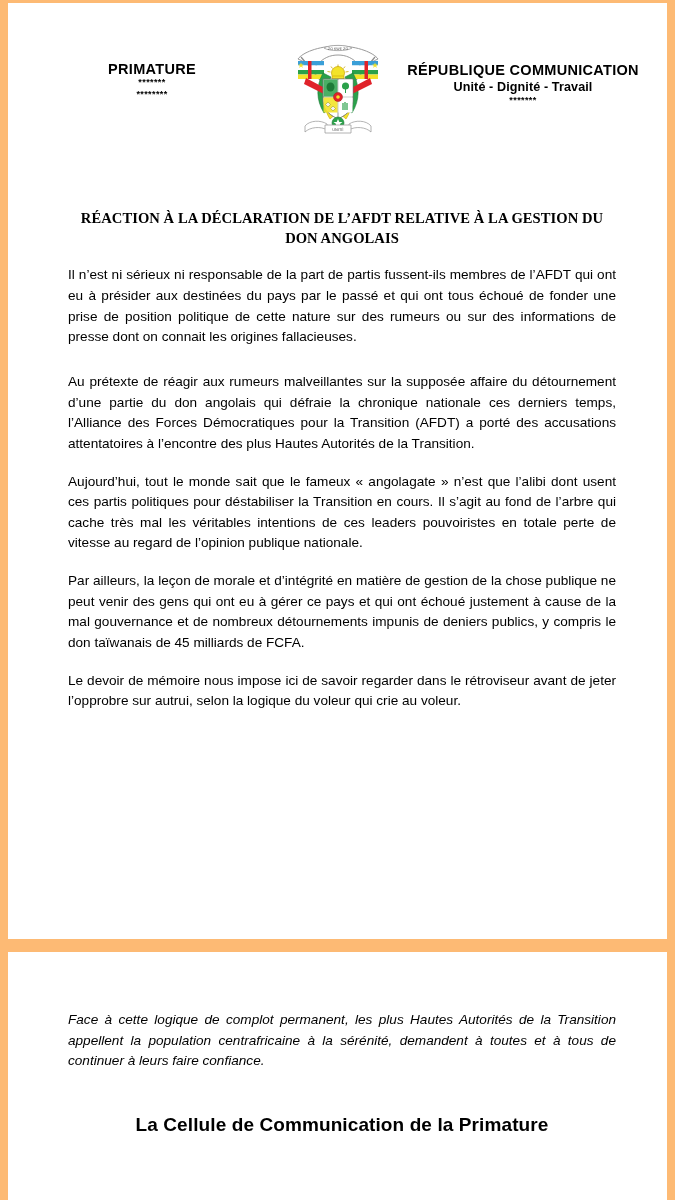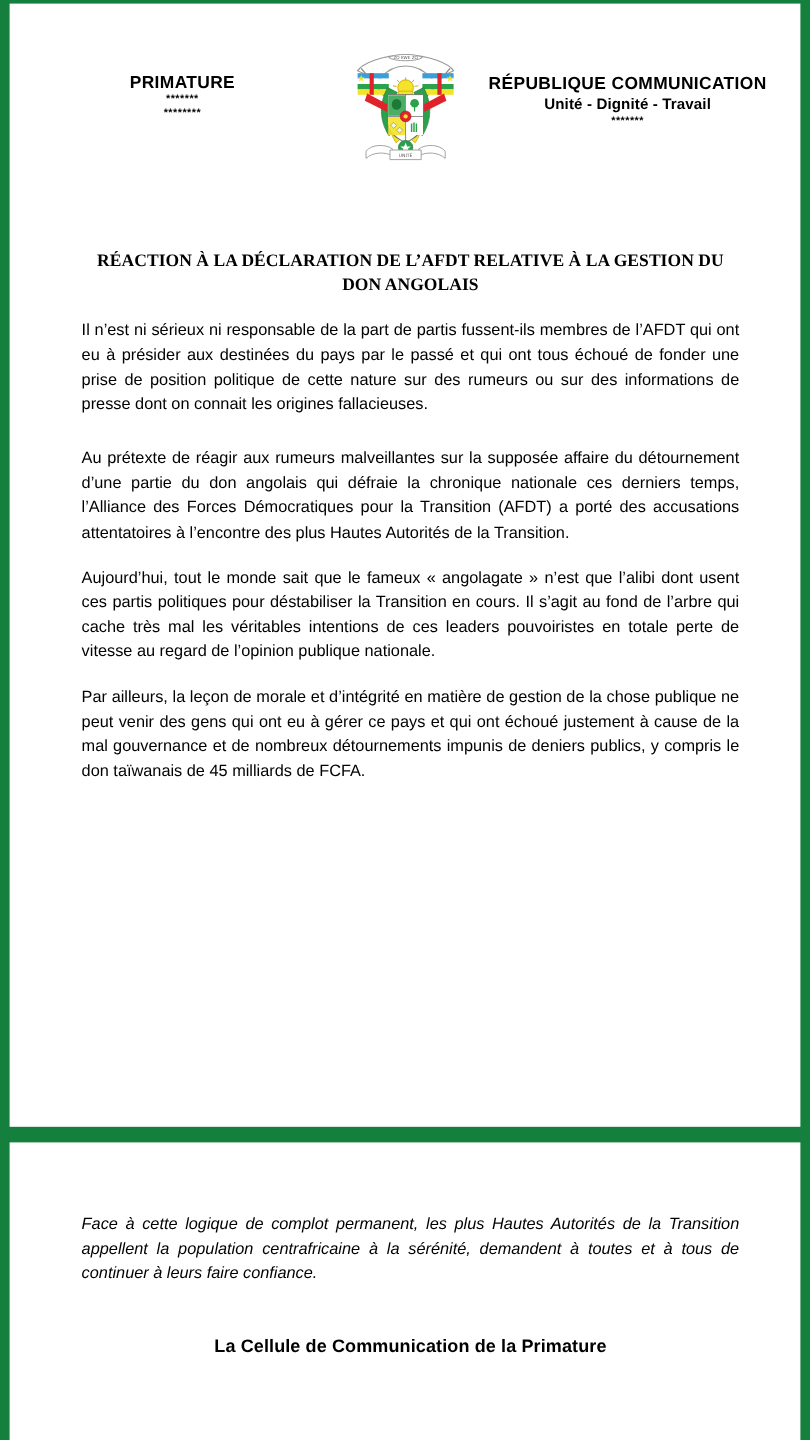--- a/index.html
+++ b/index.html
@@ -12,21 +12,21 @@
     width: 675px;
     height: 1200px;
     font-family: "Liberation Sans", sans-serif;
     overflow: hidden;
   }
 
   .doc-viewport {
     position: relative;
     width: 675px;
     height: 1200px;
-    background: #15803d;
+    background: #fdba74;
     padding-left: 40px;
   }
 
   
   .page {
     position: absolute;
     left: 8px;
     width: 659px;
     background: #ffffff;
   }
@@ -119,21 +119,21 @@
   .page-two-inner {
     padding: 0 51px 0 60px;
   }
   .para.p2 {
     margin-top: 58px;
     font-style: italic;
   }
   .signature {
     margin-top: 42px;
     text-align: center;
-    font-size: 15px;
+    font-size: 19px;
     font-weight: bold;
     color: #000;
     letter-spacing: 0.1px;
   }
 </style>
 </head>
 <body>
 
 <div class="doc-viewport">
 
@@ -244,20 +244,21 @@
     </div>
 
 
     <div class="body-wrap">
       <div class="doc-title">RÉACTION À LA DÉCLARATION DE L’AFDT RELATIVE À LA GESTION DU DON ANGOLAIS</div>
 
       <p class="para">Il n’est ni sérieux ni responsable de la part de partis fussent-ils membres de l’AFDT qui ont eu à présider aux destinées du pays par le passé et qui ont tous échoué de fonder une prise de position politique de cette nature sur des rumeurs ou sur des informations de presse dont on connait les origines fallacieuses.</p>
       <p class="para first">Au prétexte de réagir aux rumeurs malveillantes sur la supposée affaire du détournement d’une partie du don angolais qui défraie la chronique nationale ces derniers temps, l’Alliance des Forces Démocratiques pour la Transition (AFDT) a porté des accusations attentatoires à l’encontre des plus Hautes Autorités de la Transition.</p>
       <p class="para">Aujourd’hui, tout le monde sait que le fameux « angolagate » n’est que l’alibi dont usent ces partis politiques pour déstabiliser la Transition en cours. Il s’agit au fond de l’arbre qui cache très mal les véritables intentions de ces leaders pouvoiristes en totale perte de vitesse au regard de l’opinion publique nationale.</p>
       <p class="para">Par ailleurs, la leçon de morale et d’intégrité en matière de gestion de la chose publique ne peut venir des gens qui ont eu à gérer ce pays et qui ont échoué justement à cause de la mal gouvernance et de nombreux détournements impunis de deniers publics, y compris le don taïwanais de 45 milliards de FCFA.</p>
+      <p class="para">Le devoir de mémoire nous impose ici de savoir regarder dans le rétroviseur avant de jeter l’opprobre sur autrui, selon la logique du voleur qui crie au voleur.</p>
     </div>
 
   </div>
 
   <div class="page page-two">
     <div class="page-two-inner">
       <p class="para p2">Face à cette logique de complot permanent, les plus Hautes Autorités de la Transition appellent la population centrafricaine à la sérénité, demandent à toutes et à  tous de continuer à leurs faire confiance.</p>
       <div class="signature">La Cellule de Communication de la Primature</div>
     </div>
   </div>

